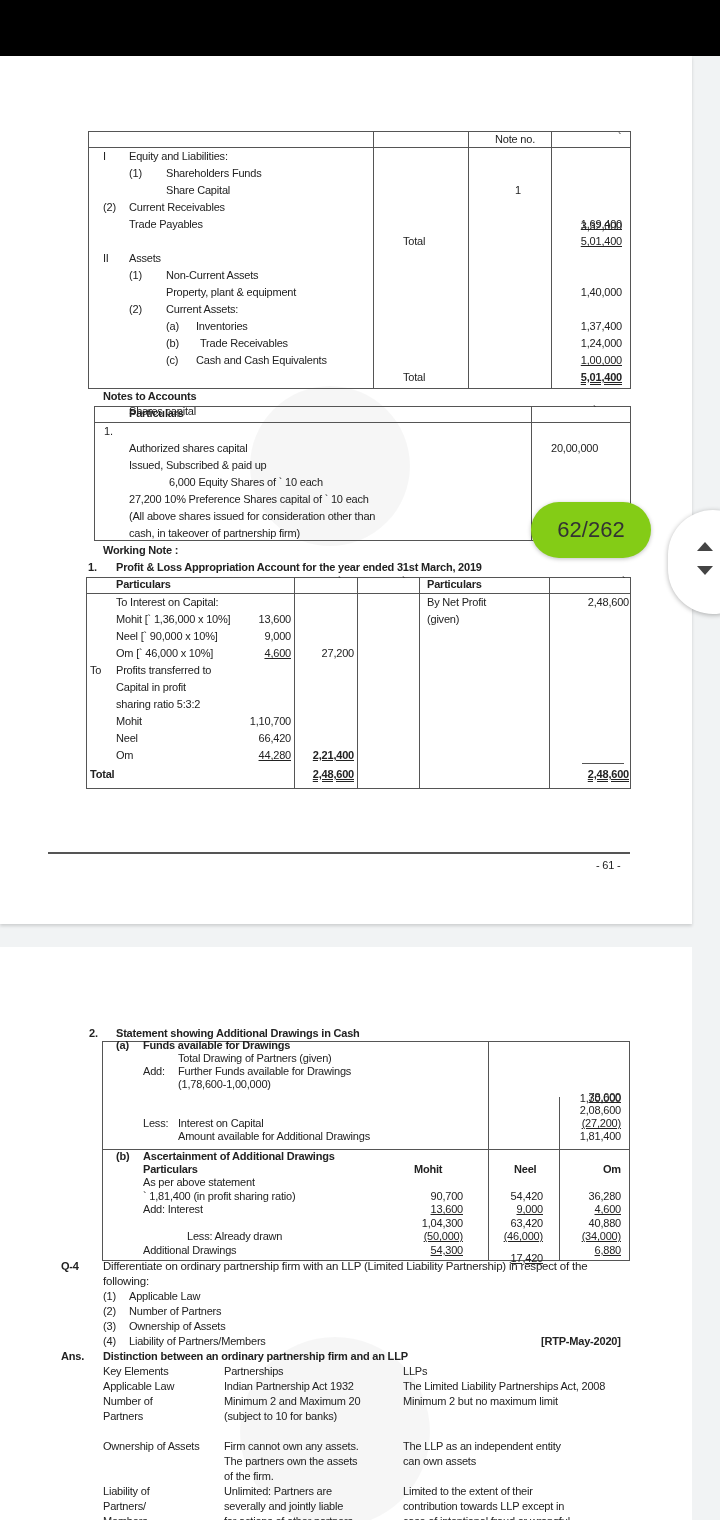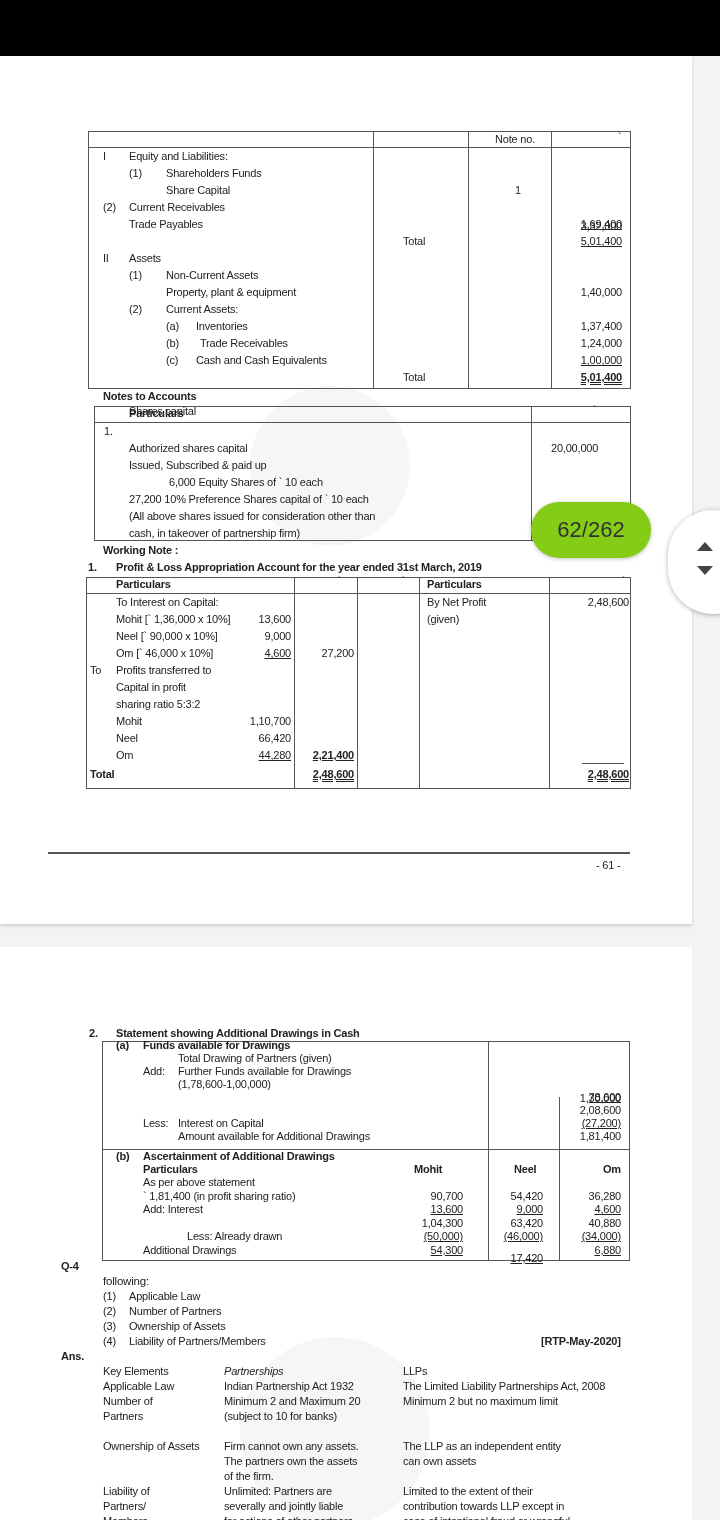--- a/index.html
+++ b/index.html
@@ -203,36 +203,38 @@
           <div class="abs r u" style="right:229px;top:283px;line-height:13px;">(50,000)</div>
           <div class="abs r u" style="right:149px;top:283px;line-height:13px;">(46,000)</div>
           <div class="abs r u" style="right:71px;top:283px;line-height:13px;">(34,000)</div>
           <div class="abs " style="left:143px;top:296.5px;line-height:13px;">Additional Drawings</div>
           <div class="abs r u" style="right:229px;top:296.5px;line-height:13px;">54,300</div>
           <div class="abs r u" style="right:149px;top:296.5px;line-height:13px;margin-top:8px;">17,420</div>
           <div class="abs r u" style="right:71px;top:296.5px;line-height:13px;">6,880</div>
         </div>
 
       <div class="abs b" style="left:61px;top:312px;line-height:15px;">Q-4</div>
+      <div class="abs" style="left:103px;top:312px;line-height:15px;font-size:11.5px;">Differentiate on ordinary partnership firm with an LLP (Limited Liability Partnership) in respect of the</div>
       <div class="abs" style="left:103px;top:327px;line-height:15px;font-size:11.5px;">following:</div>
       <div id="q-items">
           <div class="abs " style="left:103px;top:342px;line-height:15px;">(1)</div>
           <div class="abs " style="left:129px;top:342px;line-height:15px;">Applicable Law</div>
           <div class="abs " style="left:103px;top:357px;line-height:15px;">(2)</div>
           <div class="abs " style="left:129px;top:357px;line-height:15px;">Number of Partners</div>
           <div class="abs " style="left:103px;top:372px;line-height:15px;">(3)</div>
           <div class="abs " style="left:129px;top:372px;line-height:15px;">Ownership of Assets</div>
           <div class="abs " style="left:103px;top:387px;line-height:15px;">(4)</div>
           <div class="abs " style="left:129px;top:387px;line-height:15px;">Liability of Partners/Members</div>
         </div>
       <div class="abs b" style="left:541px;top:387px;line-height:15px;">[RTP-May-2020]</div>
 
       <div class="abs b" style="left:61px;top:402px;line-height:15px;">Ans.</div>
+      <div class="abs b" style="left:103px;top:402px;line-height:15px;">Distinction between an ordinary partnership firm and  an LLP</div>
       <div class="abs" style="left:103px;top:417px;line-height:15px;">Key Elements</div>
-      <div class="abs" style="left:224px;top:417px;line-height:15px;font-style:italic;">Partnerships</div>
+      <div class="abs" style="left:224px;top:417px;line-height:15px;">Partnerships</div>
       <div class="abs" style="left:403px;top:417px;line-height:15px;">LLPs</div>
       <div id="ans-rows">
           <div class="abs " style="left:103px;top:432px;line-height:15px;">Applicable Law</div>
           <div class="abs " style="left:224px;top:432px;line-height:15px;">Indian Partnership Act 1932</div>
           <div class="abs " style="left:403px;top:432px;line-height:15px;">The Limited Liability Partnerships Act, 2008</div>
           <div class="abs " style="left:103px;top:447px;line-height:15px;">Number of</div>
           <div class="abs " style="left:103px;top:462px;line-height:15px;">Partners</div>
           <div class="abs " style="left:224px;top:447px;line-height:15px;">Minimum 2 and Maximum 20</div>
           <div class="abs " style="left:224px;top:462px;line-height:15px;">(subject to 10 for banks)</div>
           <div class="abs " style="left:403px;top:447px;line-height:15px;">Minimum 2 but no maximum limit</div>

